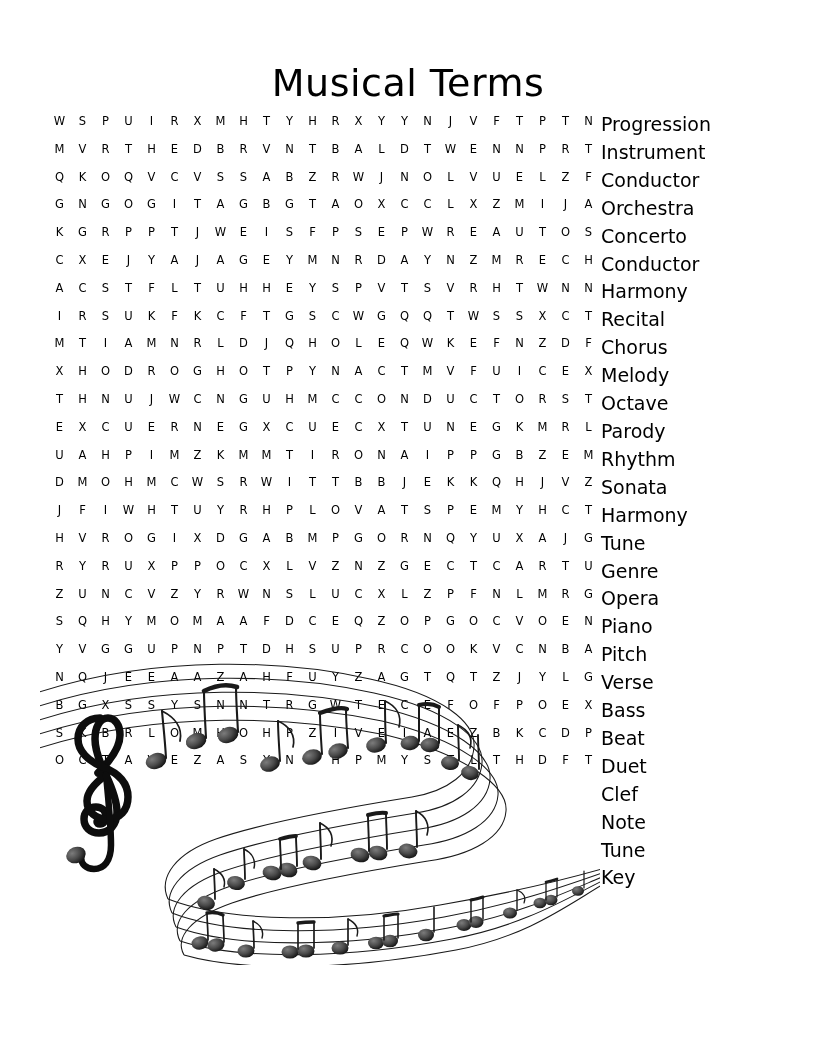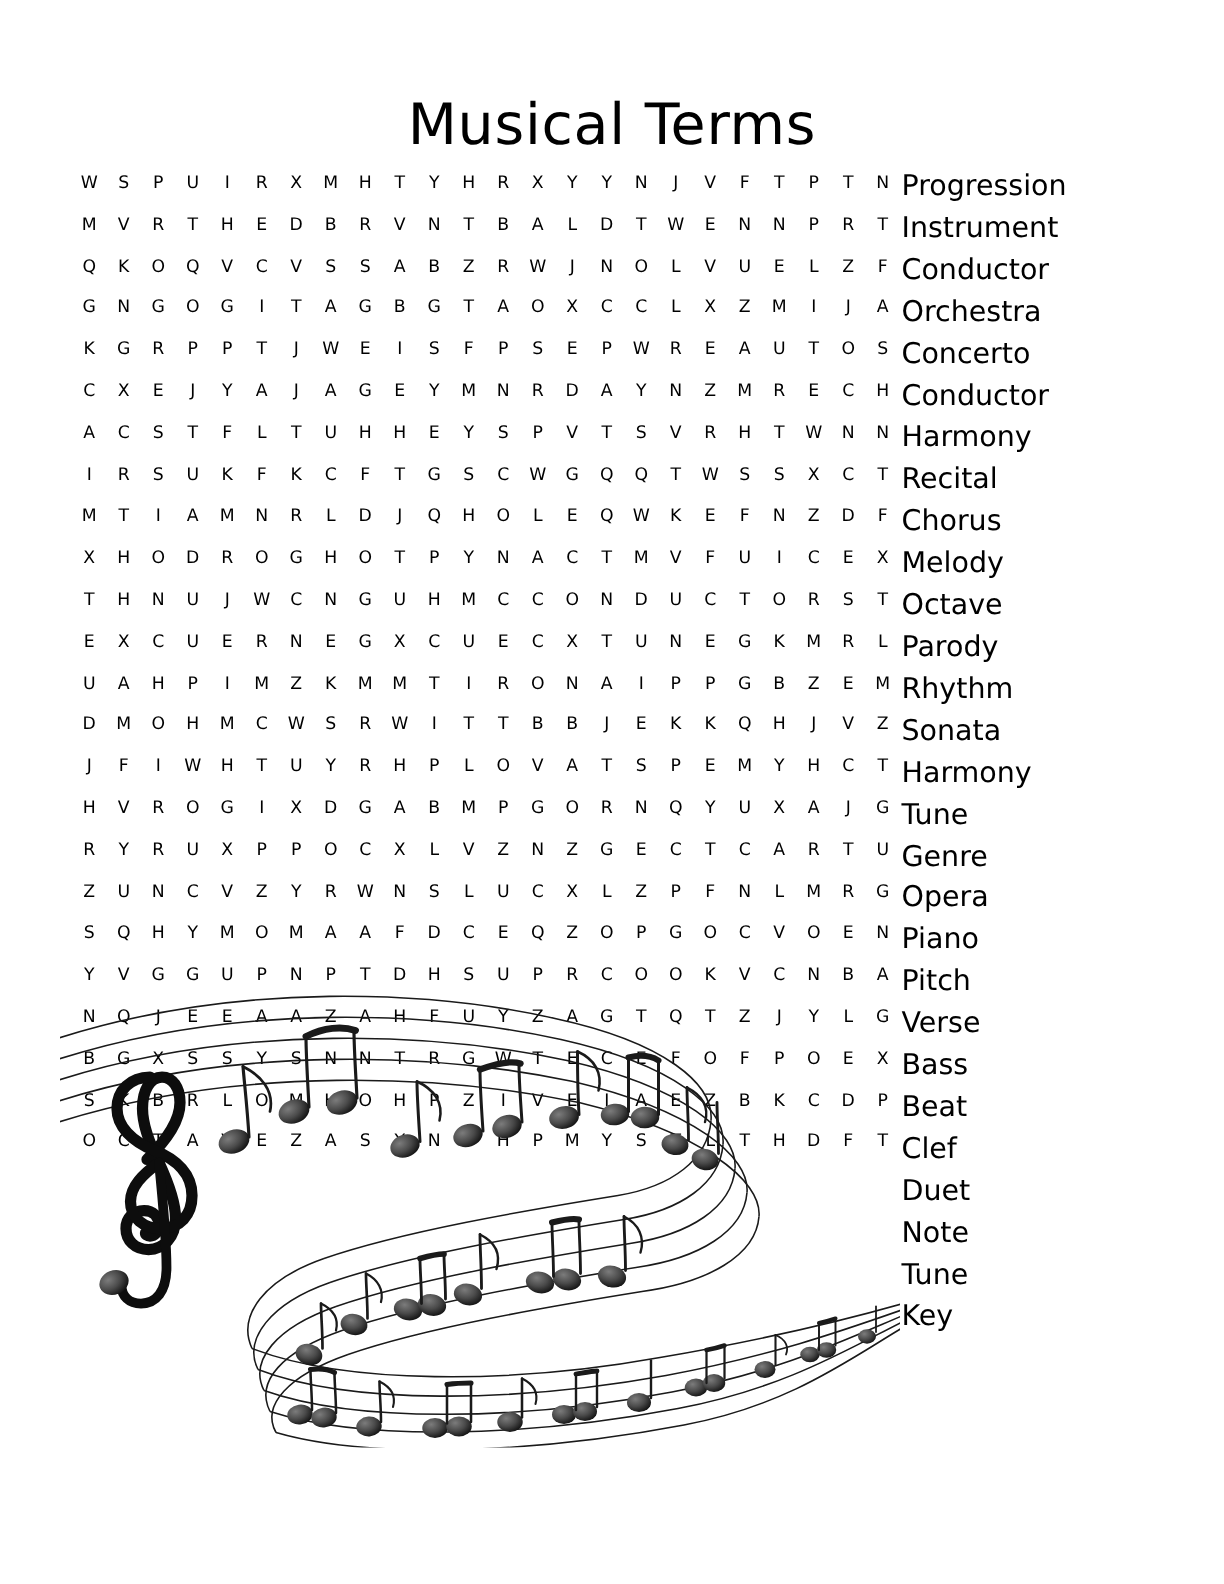--- a/index.html
+++ b/index.html
@@ -142,22 +142,22 @@
       <span class="word">Sonata</span>
       <span class="word">Harmony</span>
       <span class="word">Tune</span>
       <span class="word">Genre</span>
       <span class="word">Opera</span>
       <span class="word">Piano</span>
       <span class="word">Pitch</span>
       <span class="word">Verse</span>
       <span class="word">Bass</span>
       <span class="word">Beat</span>
+      <span class="word">Duet</span>
       <span class="word">Clef</span>
-      <span class="word">Duet</span>
       <span class="word">Note</span>
       <span class="word">Tune</span>
       <span class="word">Key</span>
     </div>
 
   <div class="illustration">
     <svg viewBox="0 0 560 310" xmlns="http://www.w3.org/2000/svg">
       <defs>
         <radialGradient id="noteShade" cx="35%" cy="32%" r="72%">
           <stop offset="0%" stop-color="#7c7c7c"></stop>

